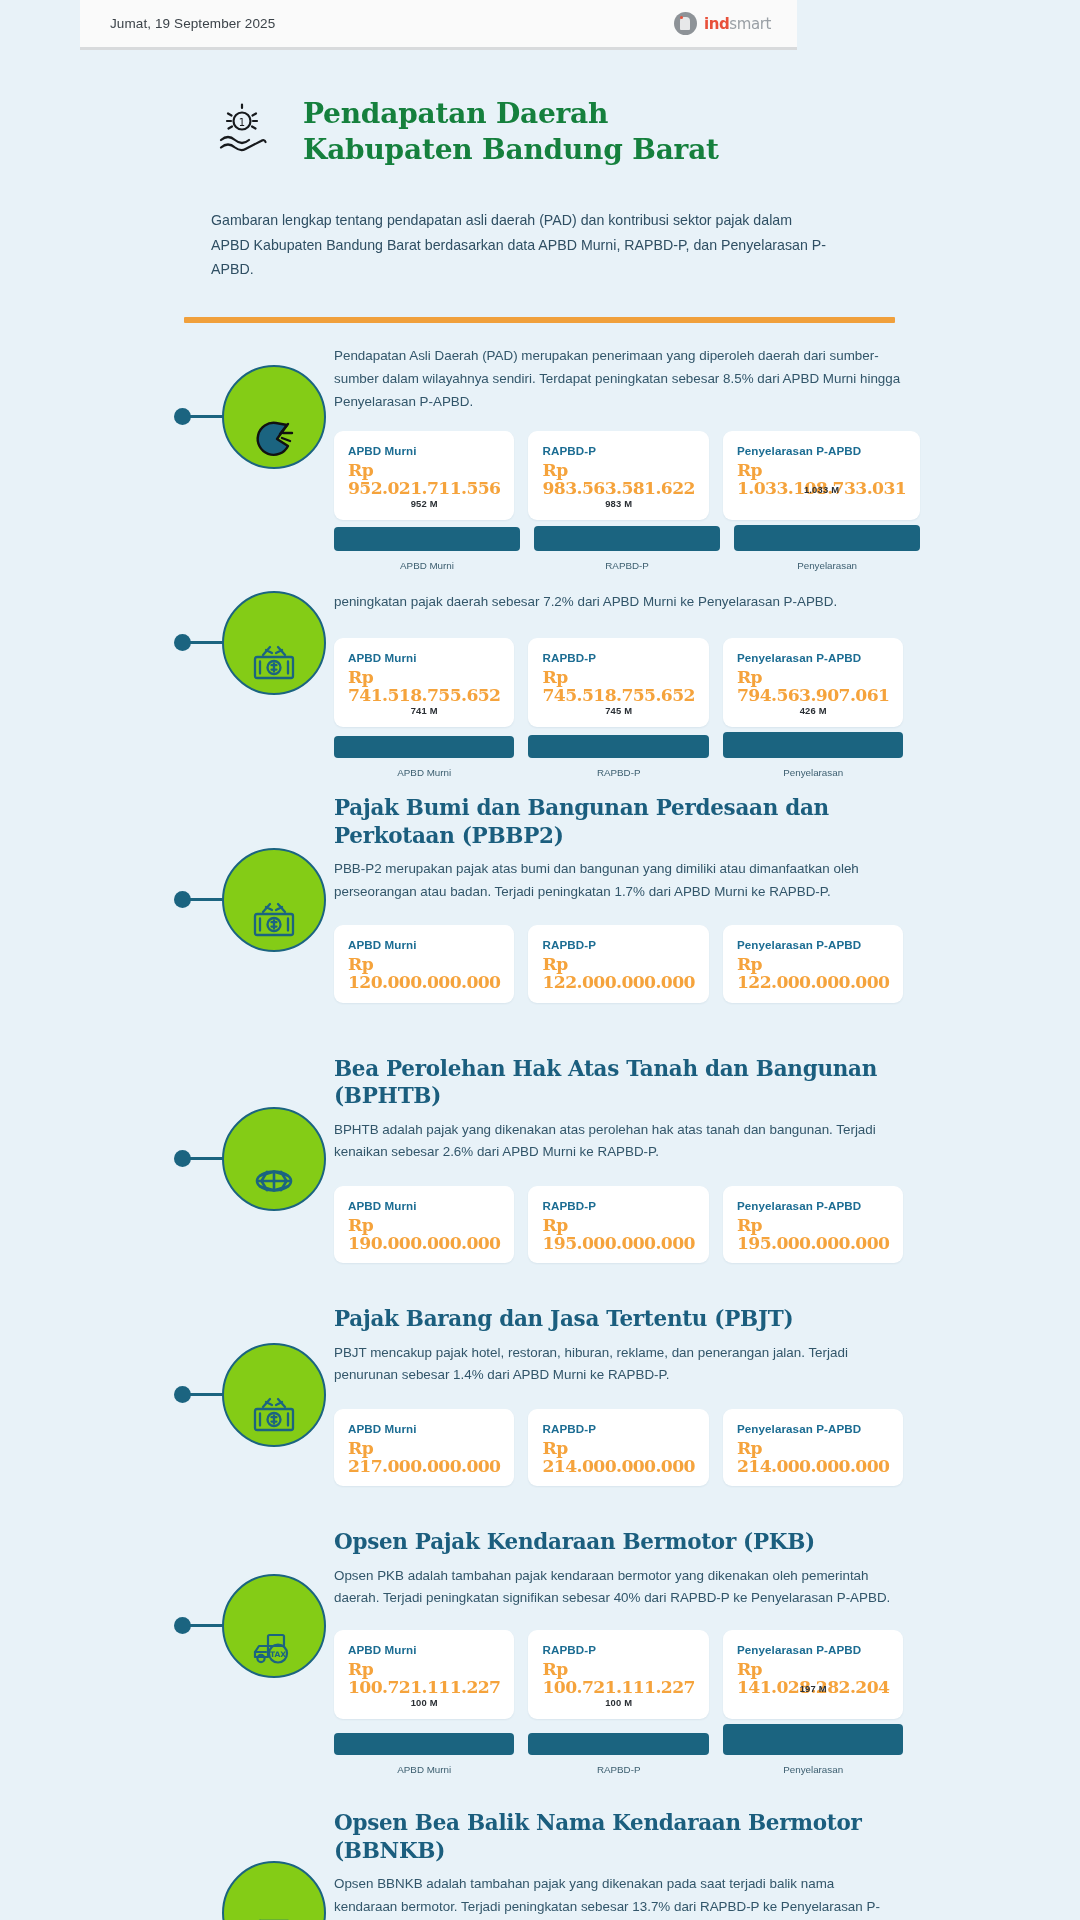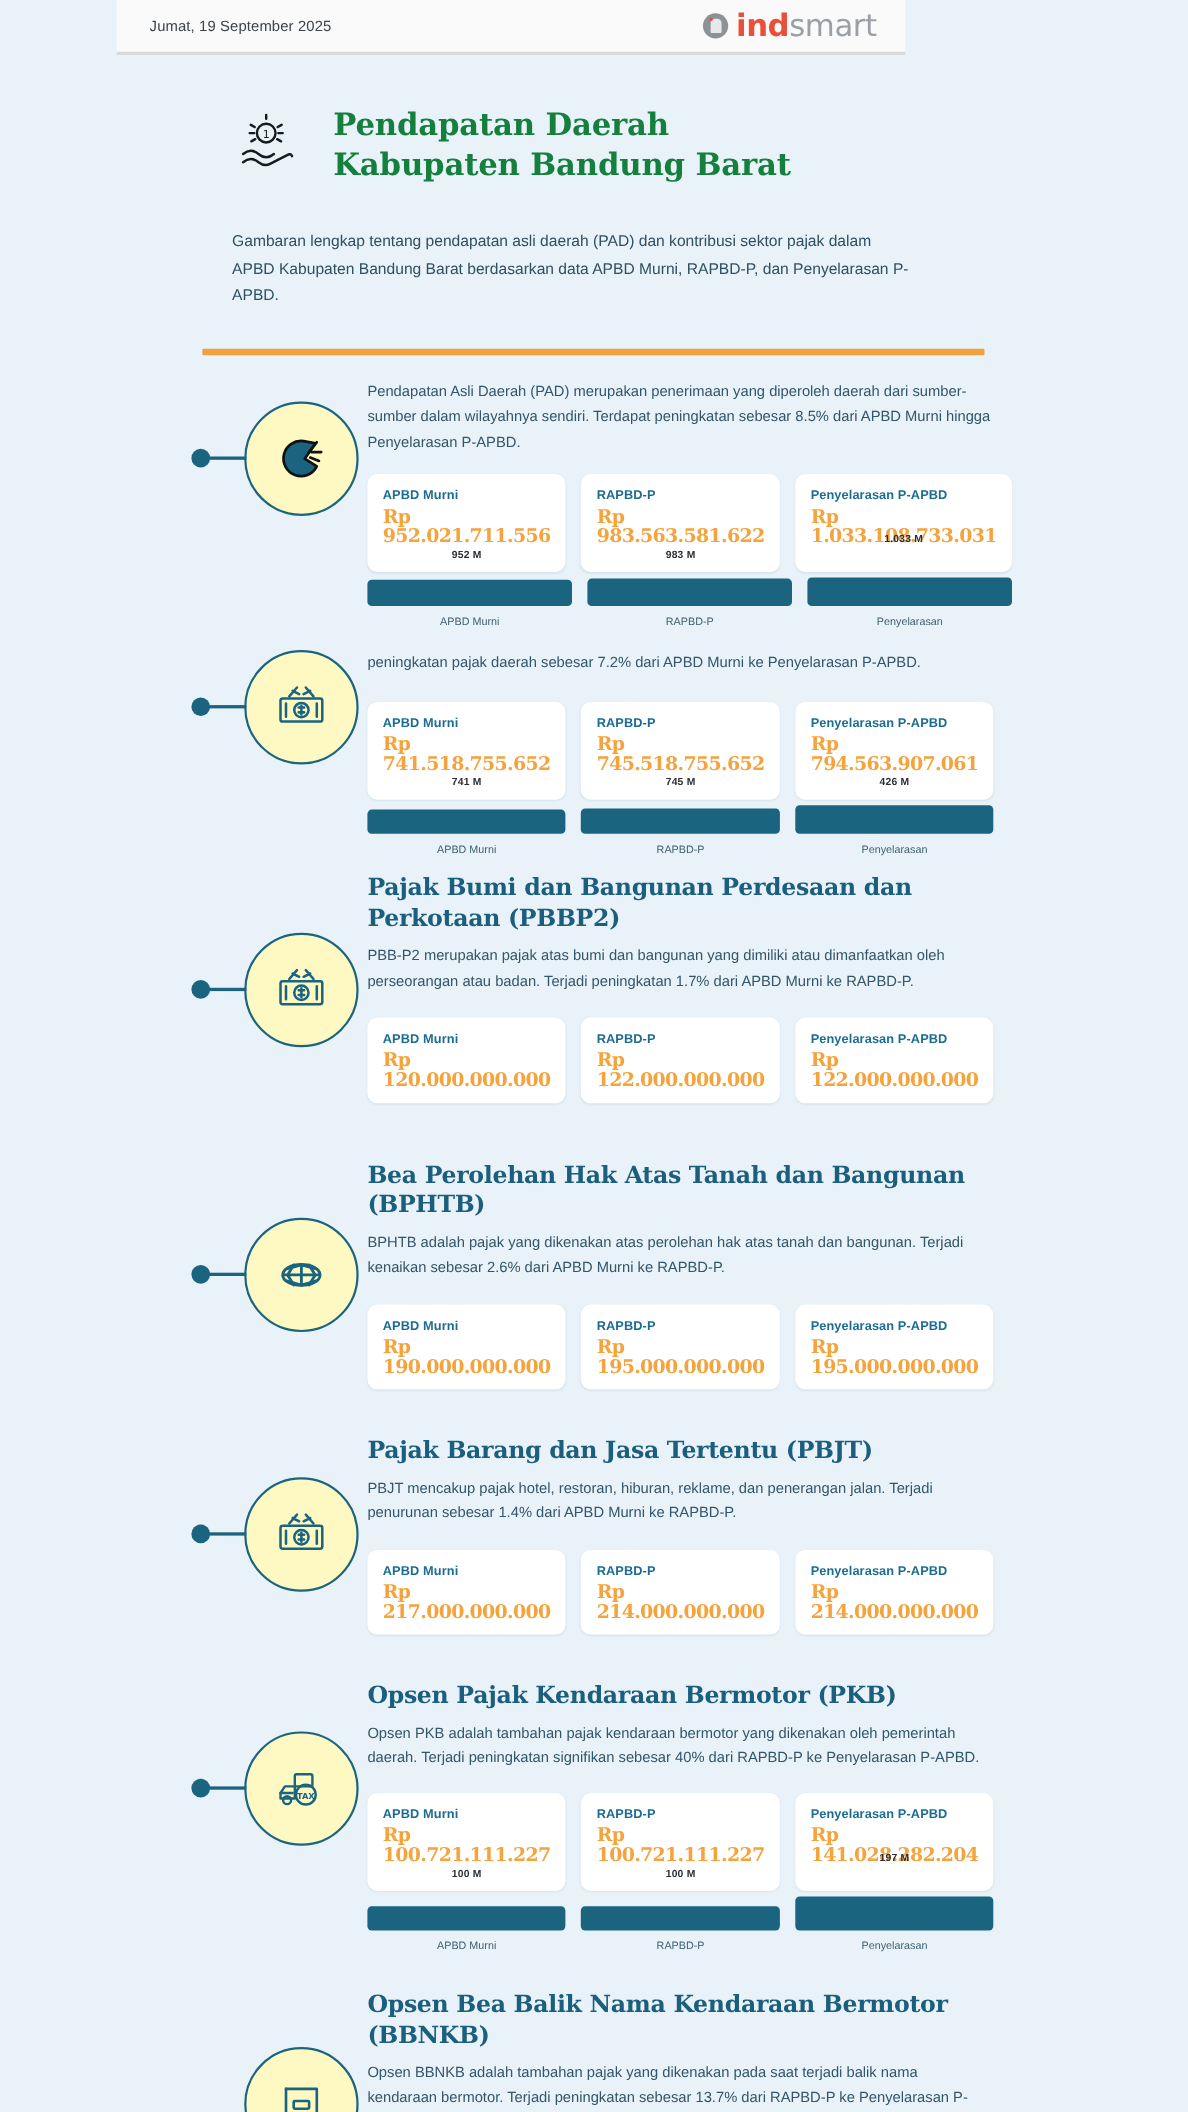--- a/index.html
+++ b/index.html
@@ -8,21 +8,21 @@
     background:#e8f2f8;
     font-family:"Liberation Sans", sans-serif;
     color:#1b5e7e;
     -webkit-font-smoothing:antialiased;
   }
   .page { width:1080px; min-height:1920px; position:relative; background:#e8f2f8; }
 
   
   .topbar{
     position:relative;
-    margin-left:106px;
+    margin-left:80px;
     width:717px;
     height:50px;
     background:#fafafa;
     border-bottom:3px solid #d8dadc;
     display:flex; align-items:center; justify-content:space-between;
     padding:0 26px 0 30px;
   }
   .topdate{ font-size:13.5px; color:#3c4349; font-family:"Liberation Sans",sans-serif; letter-spacing:.1px;}
   .brand{ display:flex; align-items:center; gap:7px; }
   .brand-mark{
@@ -31,21 +31,21 @@
   }
   .brand-mark::before{
     content:""; position:absolute; left:6.5px; top:5px;
     width:10px;height:13px;border-radius:4px 4px 1px 1px;
     background:#e7e8e9;
   }
   .brand-mark::after{
     content:""; position:absolute; left:6px; top:3.5px;
     width:3px;height:3px;border-radius:50%;background:#e8503a;
   }
-  .brand-txt{ font-size:28px; letter-spacing:-.4px; font-family:"DejaVu Sans",sans-serif;}
+  .brand-txt{ font-size:15px; letter-spacing:-.4px; font-family:"DejaVu Sans",sans-serif;}
   .brand-txt .a{ color:#e8503a; font-weight:700;}
   .brand-txt .b{ color:#9aa0a6; font-weight:400;}
 
   
   .hero{ margin-left:181px; width:717px; padding:38px 30px 0 30px; }
   .hero-row{ display:flex; align-items:flex-start; gap:30px; }
   .hero-icon{ width:62px; flex:none; padding-top:12px; }
   .hero-title{
     font-family:"DejaVu Serif", serif;
     font-weight:700;
@@ -71,22 +71,22 @@
 
   
   .content{ margin-left:181px; width:717px; padding:0 3px 0 3px; }
 
   .section{ position:relative; padding:22px 0 0 0; }
   .sec-inner{ display:flex; align-items:flex-start; }
   .icon-col{ width:150px; flex:none; position:relative; padding-top:20px; }
   .icon-wrap{ position:relative; width:104px; height:104px; margin-left:38px; }
   .icon-circle{
     width:104px;height:104px;border-radius:50%;
-    border:2.6px solid #1b6480; background:#fef9c3;
-    display:flex;align-items:center;justify-content:center;
+    border:2.6px solid #1b6480; background:#84cc16;
+    display:flex;align-items:flex-end;justify-content:center;
   }
   .connector{
     position:absolute; left:-38px; top:50px; width:40px; height:2.6px; background:#1b6480;
   }
   .connector .dot{
     position:absolute; left:-10px; top:-7px; width:17px;height:17px;border-radius:50%;
     background:#1b6480;
   }
   .txt-col{ flex:1; padding-right:2px; }
 

